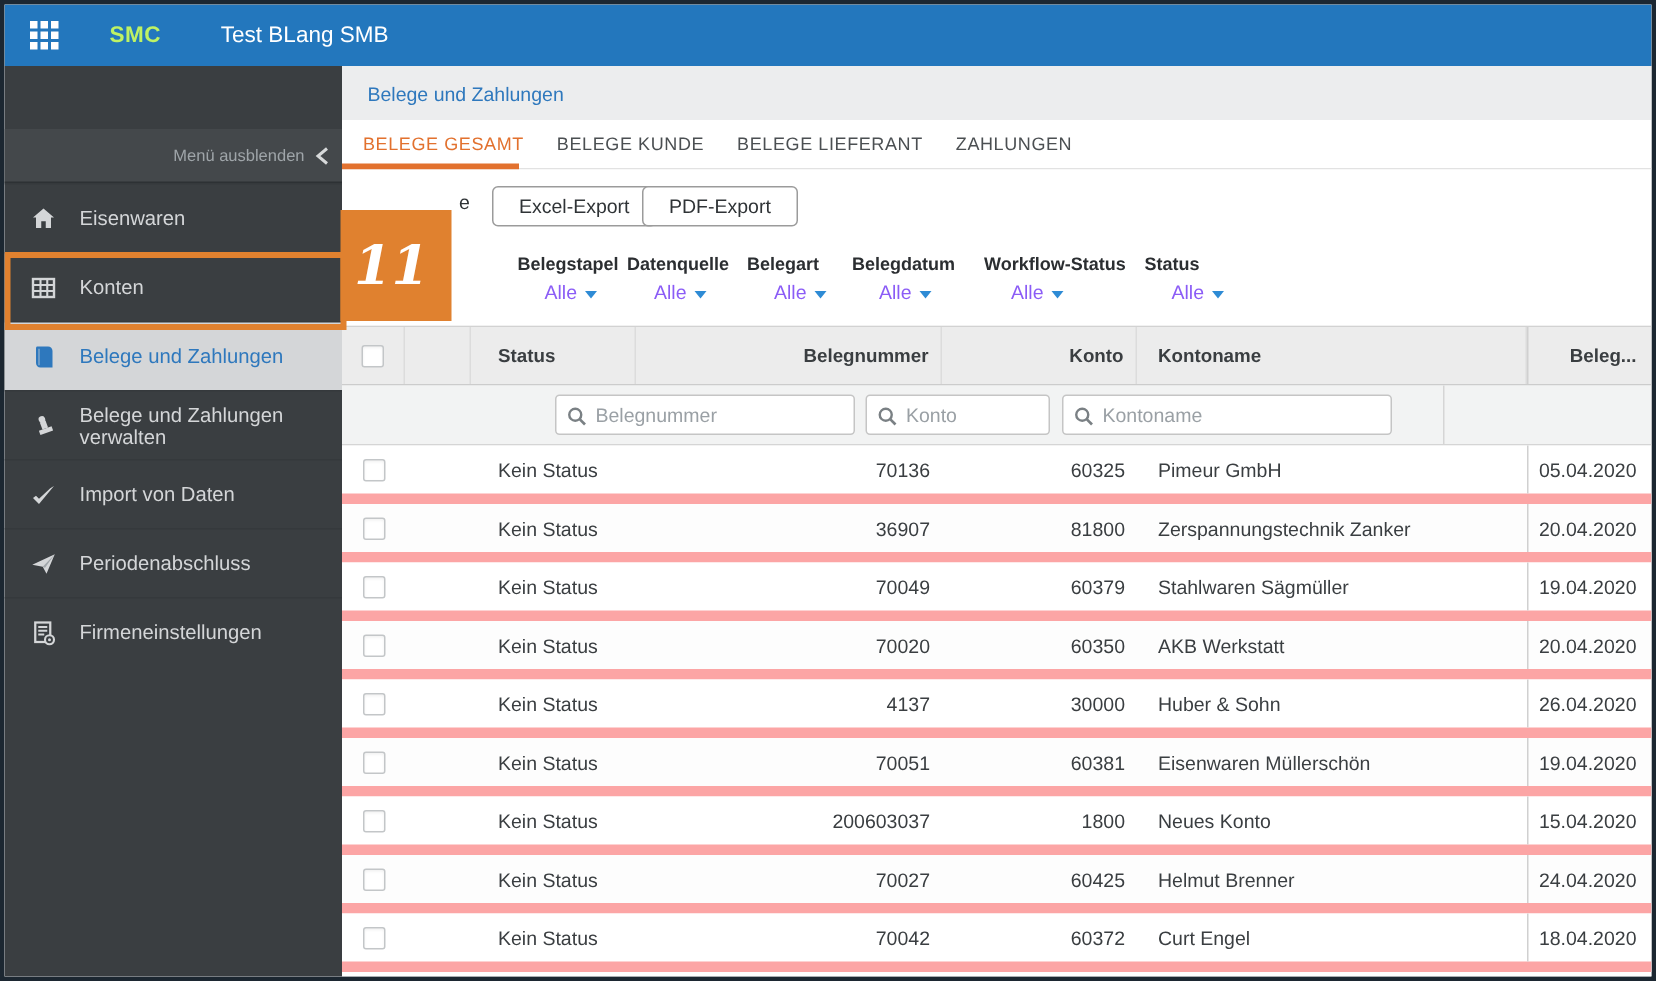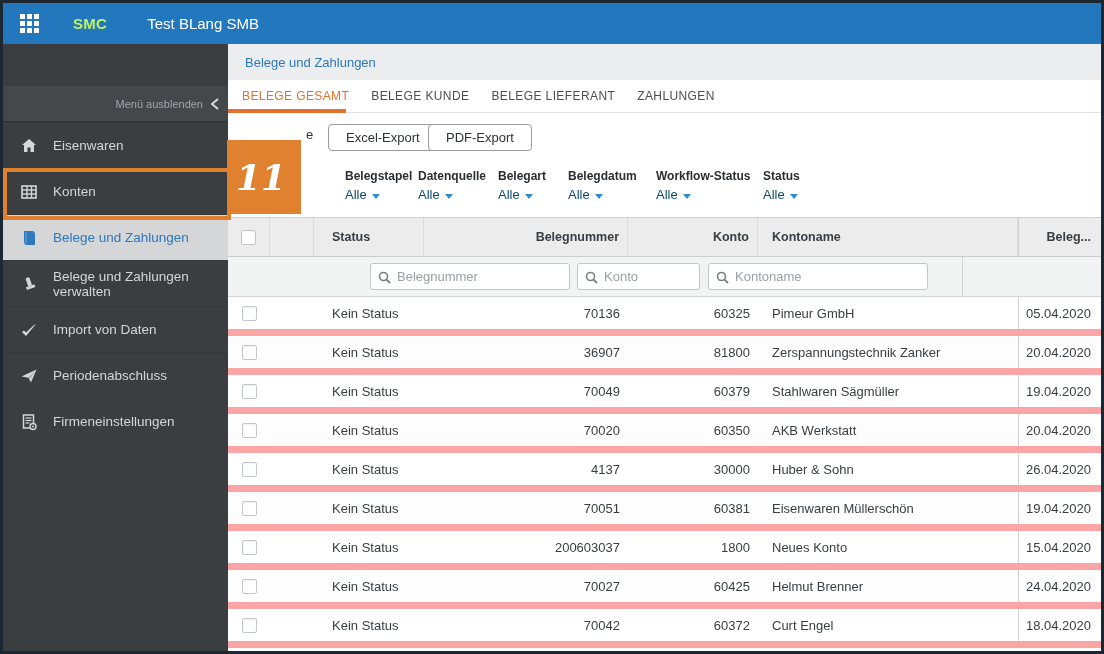--- a/index.html
+++ b/index.html
@@ -32,21 +32,21 @@
   .tab.active { color:#e2712e; }
   .tab-underline { position:absolute; left:0; bottom:-1px; width:118px; height:4px; background:#e2712e; }
   .toolbar { position:relative; height:46px; background:#fff; }
   .obscured-text { position:absolute; left:78px; top:14px; font-size:13px; color:#2f3336; }
   .btn { position:absolute; top:11px; height:27px; padding:0 17px; background:#fff; border:1px solid #9b9b9b; border-radius:4px; font-size:13px; color:#2f3336; font-family:"Liberation Sans",sans-serif; cursor:pointer; }
   .btn-excel { left:100px; }
   .btn-pdf { left:200px; }
   .filters { position:relative; height:58px; background:#fff; }
   .filter-group { position:absolute; top:10px; }
   .filter-label { font-size:12px; font-weight:bold; color:#2b2e31; margin-bottom:4px; white-space:nowrap; }
-  .filter-value { font-size:13px; color:#0c4a6e; cursor:pointer; white-space:nowrap; }
+  .filter-value { font-size:13px; color:#8b5cf6; cursor:pointer; white-space:nowrap;margin-left:18px; }
   .caret-down { display:inline-block; width:0; height:0; border-left:4px solid transparent; border-right:4px solid transparent; border-top:5px solid #2e8bd5; margin-left:5px; }
   
   .thead { display:flex; height:40px; background:#ececec; border-top:1px solid #d2d2d2; border-bottom:1px solid #cccccc; align-items:center; font-size:12.5px; font-weight:bold; color:#3a3e41; }
   .thead > div { height:100%; display:flex; align-items:center; border-right:1px solid #dcdcdc; }
   .thead > div:last-child { border-right:none; }
   .search-row { display:flex; height:40px; background:#f2f3f3; border-bottom:1px solid #d5d5d5; align-items:center; }
   .col-check { width:42px; justify-content:center; display:flex; align-items:center; }
   .col-gap { width:44px; }
   .col-status { width:110px; padding-left:18px; }
   .col-nr { width:204px; justify-content:flex-end; padding-right:8px; }

